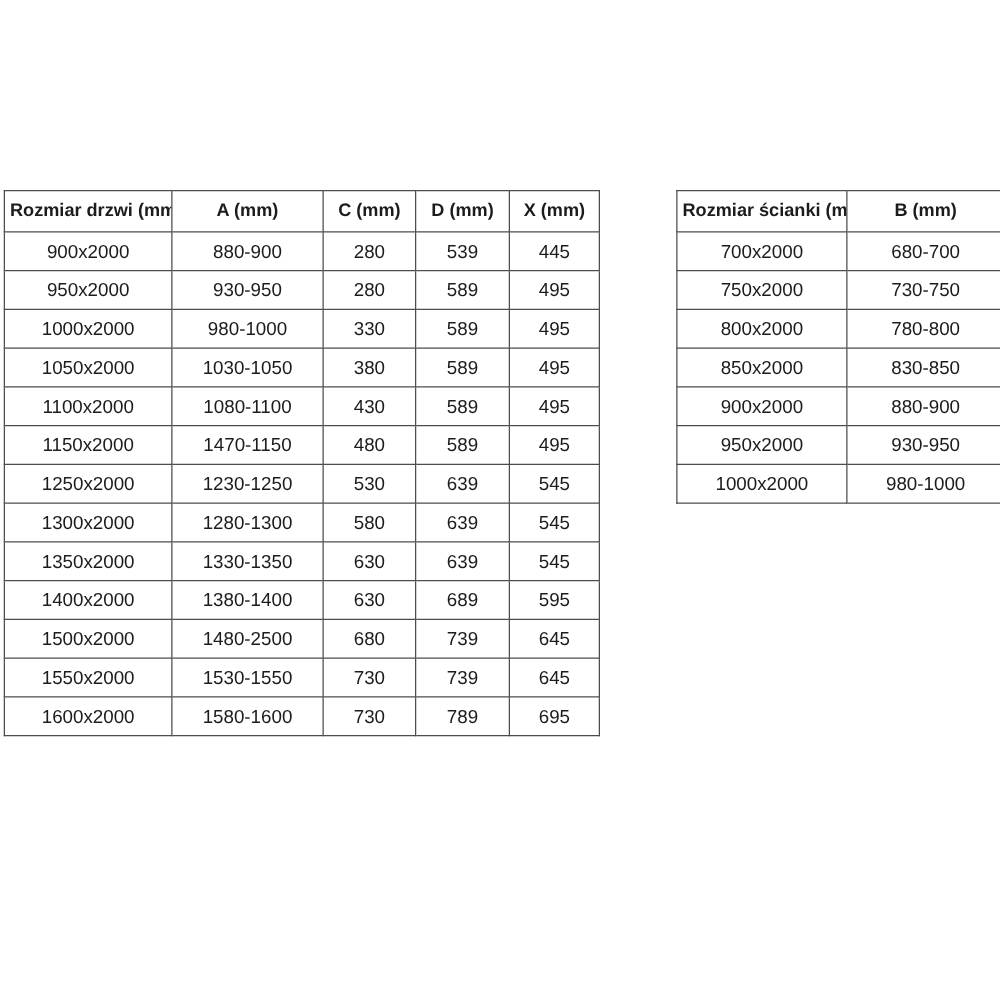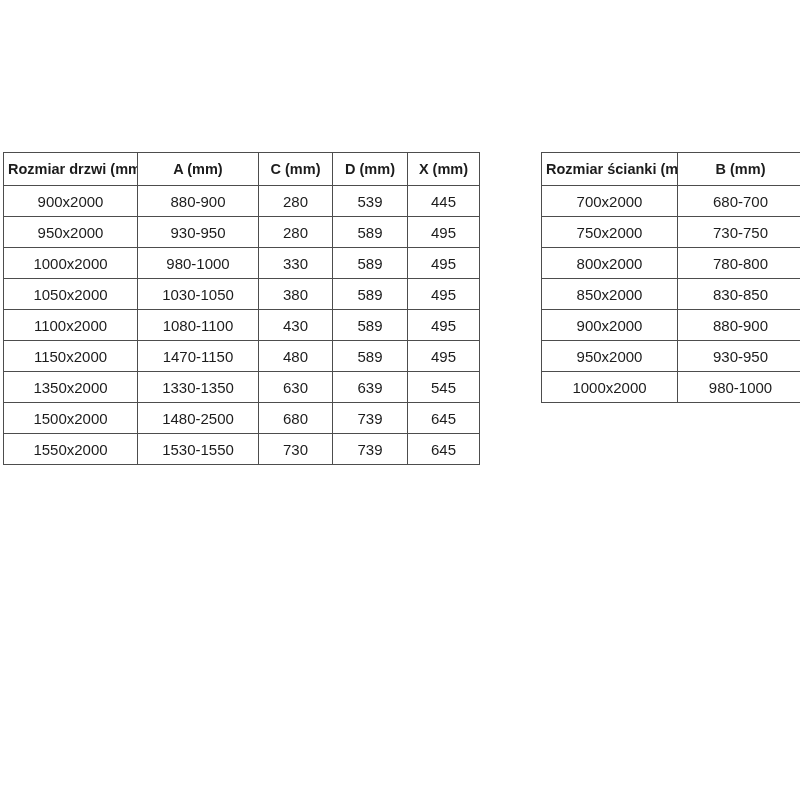--- a/index.html
+++ b/index.html
@@ -110,39 +110,67 @@
           <td>495</td>
         </tr>
         <tr>
           <td>1150x2000</td>
           <td>1470-1150</td>
           <td>480</td>
           <td>589</td>
           <td>495</td>
         </tr>
         <tr>
+          <td>1250x2000</td>
+          <td>1230-1250</td>
+          <td>530</td>
+          <td>639</td>
+          <td>545</td>
+        </tr>
+        <tr>
+          <td>1300x2000</td>
+          <td>1280-1300</td>
+          <td>580</td>
+          <td>639</td>
+          <td>545</td>
+        </tr>
+        <tr>
           <td>1350x2000</td>
           <td>1330-1350</td>
           <td>630</td>
           <td>639</td>
           <td>545</td>
         </tr>
         <tr>
+          <td>1400x2000</td>
+          <td>1380-1400</td>
+          <td>630</td>
+          <td>689</td>
+          <td>595</td>
+        </tr>
+        <tr>
           <td>1500x2000</td>
           <td>1480-2500</td>
           <td>680</td>
           <td>739</td>
           <td>645</td>
         </tr>
         <tr>
           <td>1550x2000</td>
           <td>1530-1550</td>
           <td>730</td>
           <td>739</td>
           <td>645</td>
+        </tr>
+        <tr>
+          <td>1600x2000</td>
+          <td>1580-1600</td>
+          <td>730</td>
+          <td>789</td>
+          <td>695</td>
         </tr>
       </tbody>
   </table>
 
   <table id="wall-table" class="size-table">
     <colgroup>
         <col style="width: 136px;">
         <col style="width: 126px;">
       </colgroup>
     <thead>

